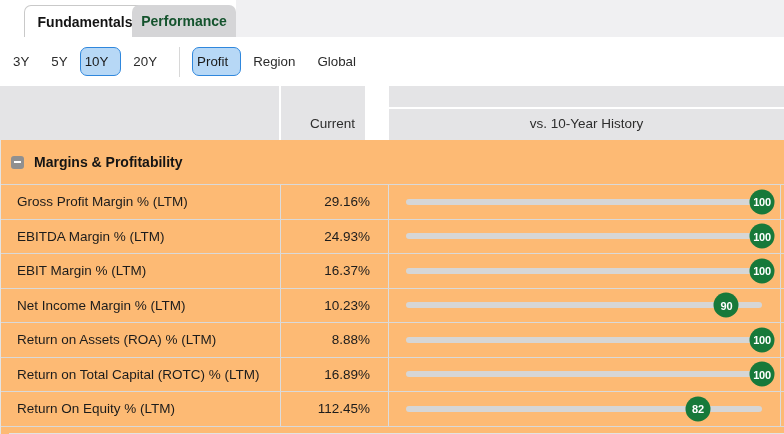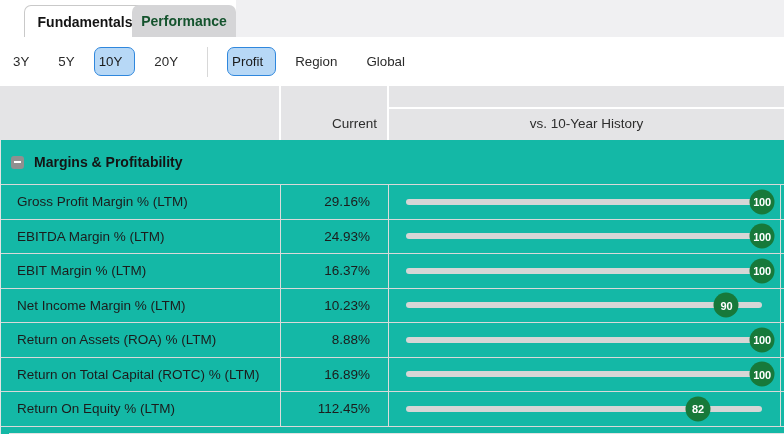--- a/index.html
+++ b/index.html
@@ -38,21 +38,21 @@
     background: #d5d5d7;
     color: #14532d;
   }
 
   
   .toolbar {
     position: absolute; top: 37px; left: 0; right: 0; height: 49px;
     background: #ffffff;
     display: flex; align-items: center;
     padding-left: 2px;
-    font-size: 13px; color: #2b2b2b; gap: 7px;
+    font-size: 13px; color: #2b2b2b;
   }
   .tbtn {
     padding: 7px 9px; margin: 0 1px;
     border: 1px solid transparent; border-radius: 7px;
     background: transparent; color: #2b2b2b;
     cursor: pointer; line-height: 1;
   }
   .tbtn.selected {
     background: #b7d8f6;
     border-color: #2f87dd;
@@ -65,38 +65,38 @@
   }
 
   
   .thead {
     position: absolute; top: 86px; left: 0; right: 0; height: 54px;
     background: #ffffff;
     font-size: 13.5px; color: #2d2d2d;
   }
   .th-name { position: absolute; left: 0; width: 279px; top: 0; bottom: 0; background: #e4e4e6; }
   .th-current {
-    position: absolute; left: 281px; width: 106px; top: 0; bottom: 0;
+    position: absolute; left: 281px; width: 84px; top: 0; bottom: 0;
     background: #e4e4e6;
     display: flex; align-items: flex-end; justify-content: flex-end;
     padding: 5px 10px 9px 0;
   }
   .th-hist-top { position: absolute; left: 389px; right: 0; top: 0; height: 21px; background: #e4e4e6; }
   .th-hist {
     position: absolute; left: 389px; right: 0; top: 23px; bottom: 0;
     background: #e4e4e6;
     display: flex; align-items: center; justify-content: center;
     padding-bottom: 2px;
   }
 
   
   .tbody {
     position: absolute; top: 140px; left: 0; right: 0; bottom: 0;
     border-left: 1px solid #e4e4e4;
-    background: #14b8a6;
+    background: #fdba74;
     text-align: center;
   }
   .section-row {
     height: 44px;
     display: flex; align-items: center;
     padding-left: 10px;
   }
   .collapse-btn {
     width: 13px; height: 13px; border-radius: 3px;
     background: #909090;

